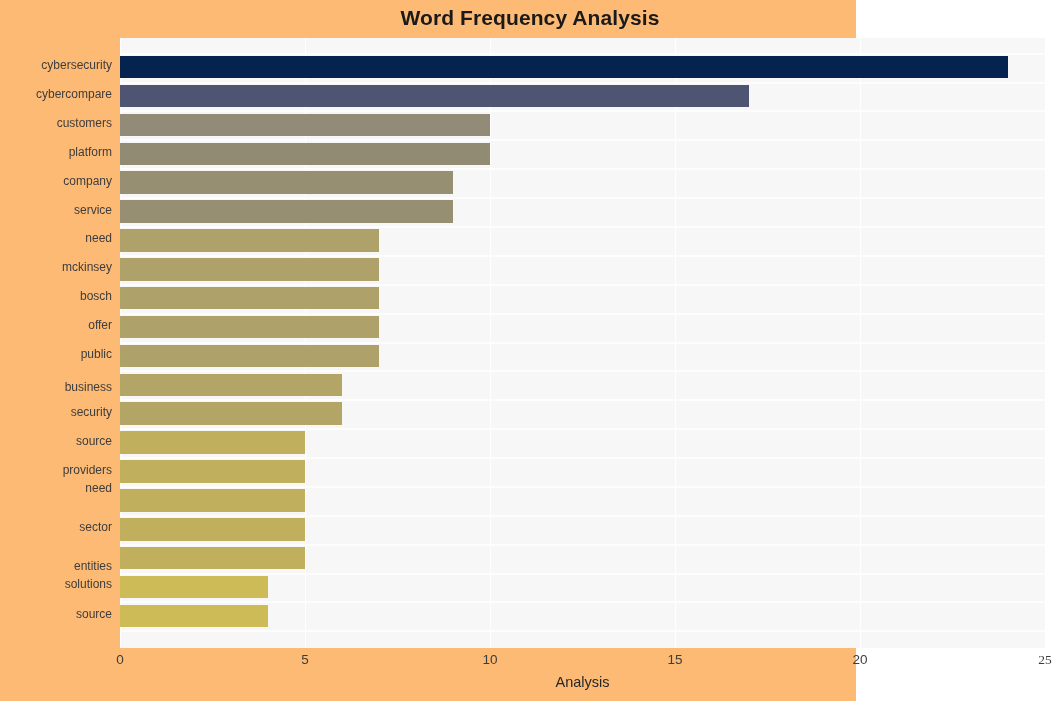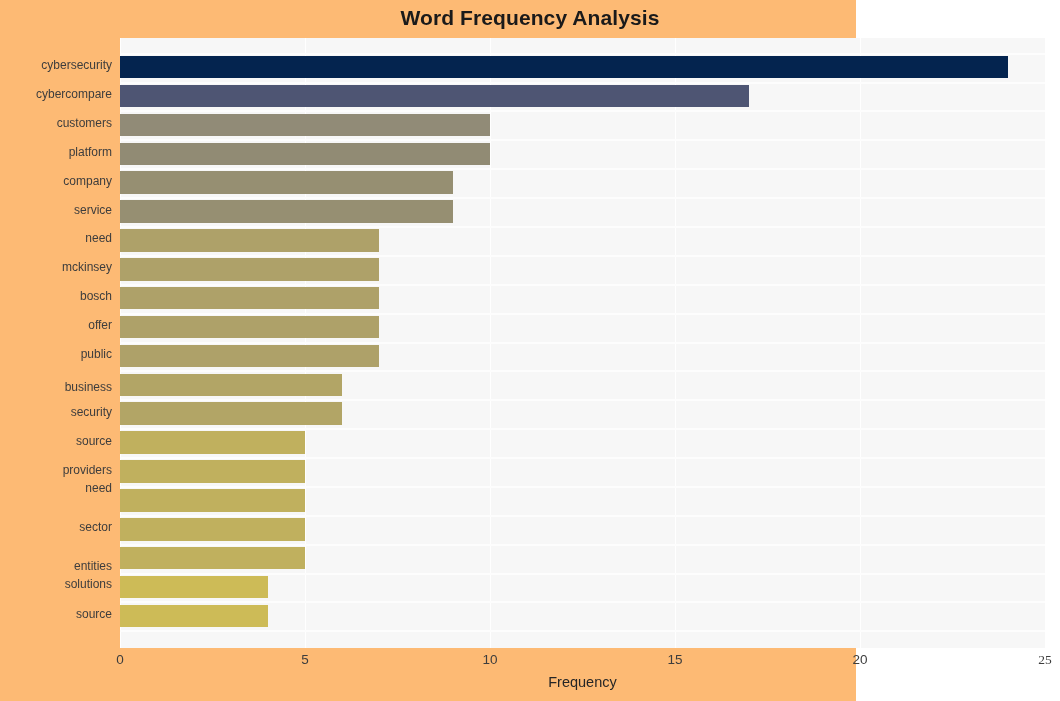--- a/index.html
+++ b/index.html
@@ -243,15 +243,15 @@
 
   <div id="x-tick-layer">
       <div class="x-tick" style="left: 120px;">0</div>
       <div class="x-tick" style="left: 305px;">5</div>
       <div class="x-tick" style="left: 490px;">10</div>
       <div class="x-tick" style="left: 675px;">15</div>
       <div class="x-tick" style="left: 860px;">20</div>
       <div class="x-tick" style="left: 1045px; font-family: Liberation Serif, serif;">25</div>
     </div>
 
-  <div id="x-axis-label">Frequency</div>
+  <div id="x-axis-label">Analysis</div>
 
 </div>
 
 </body></html>

